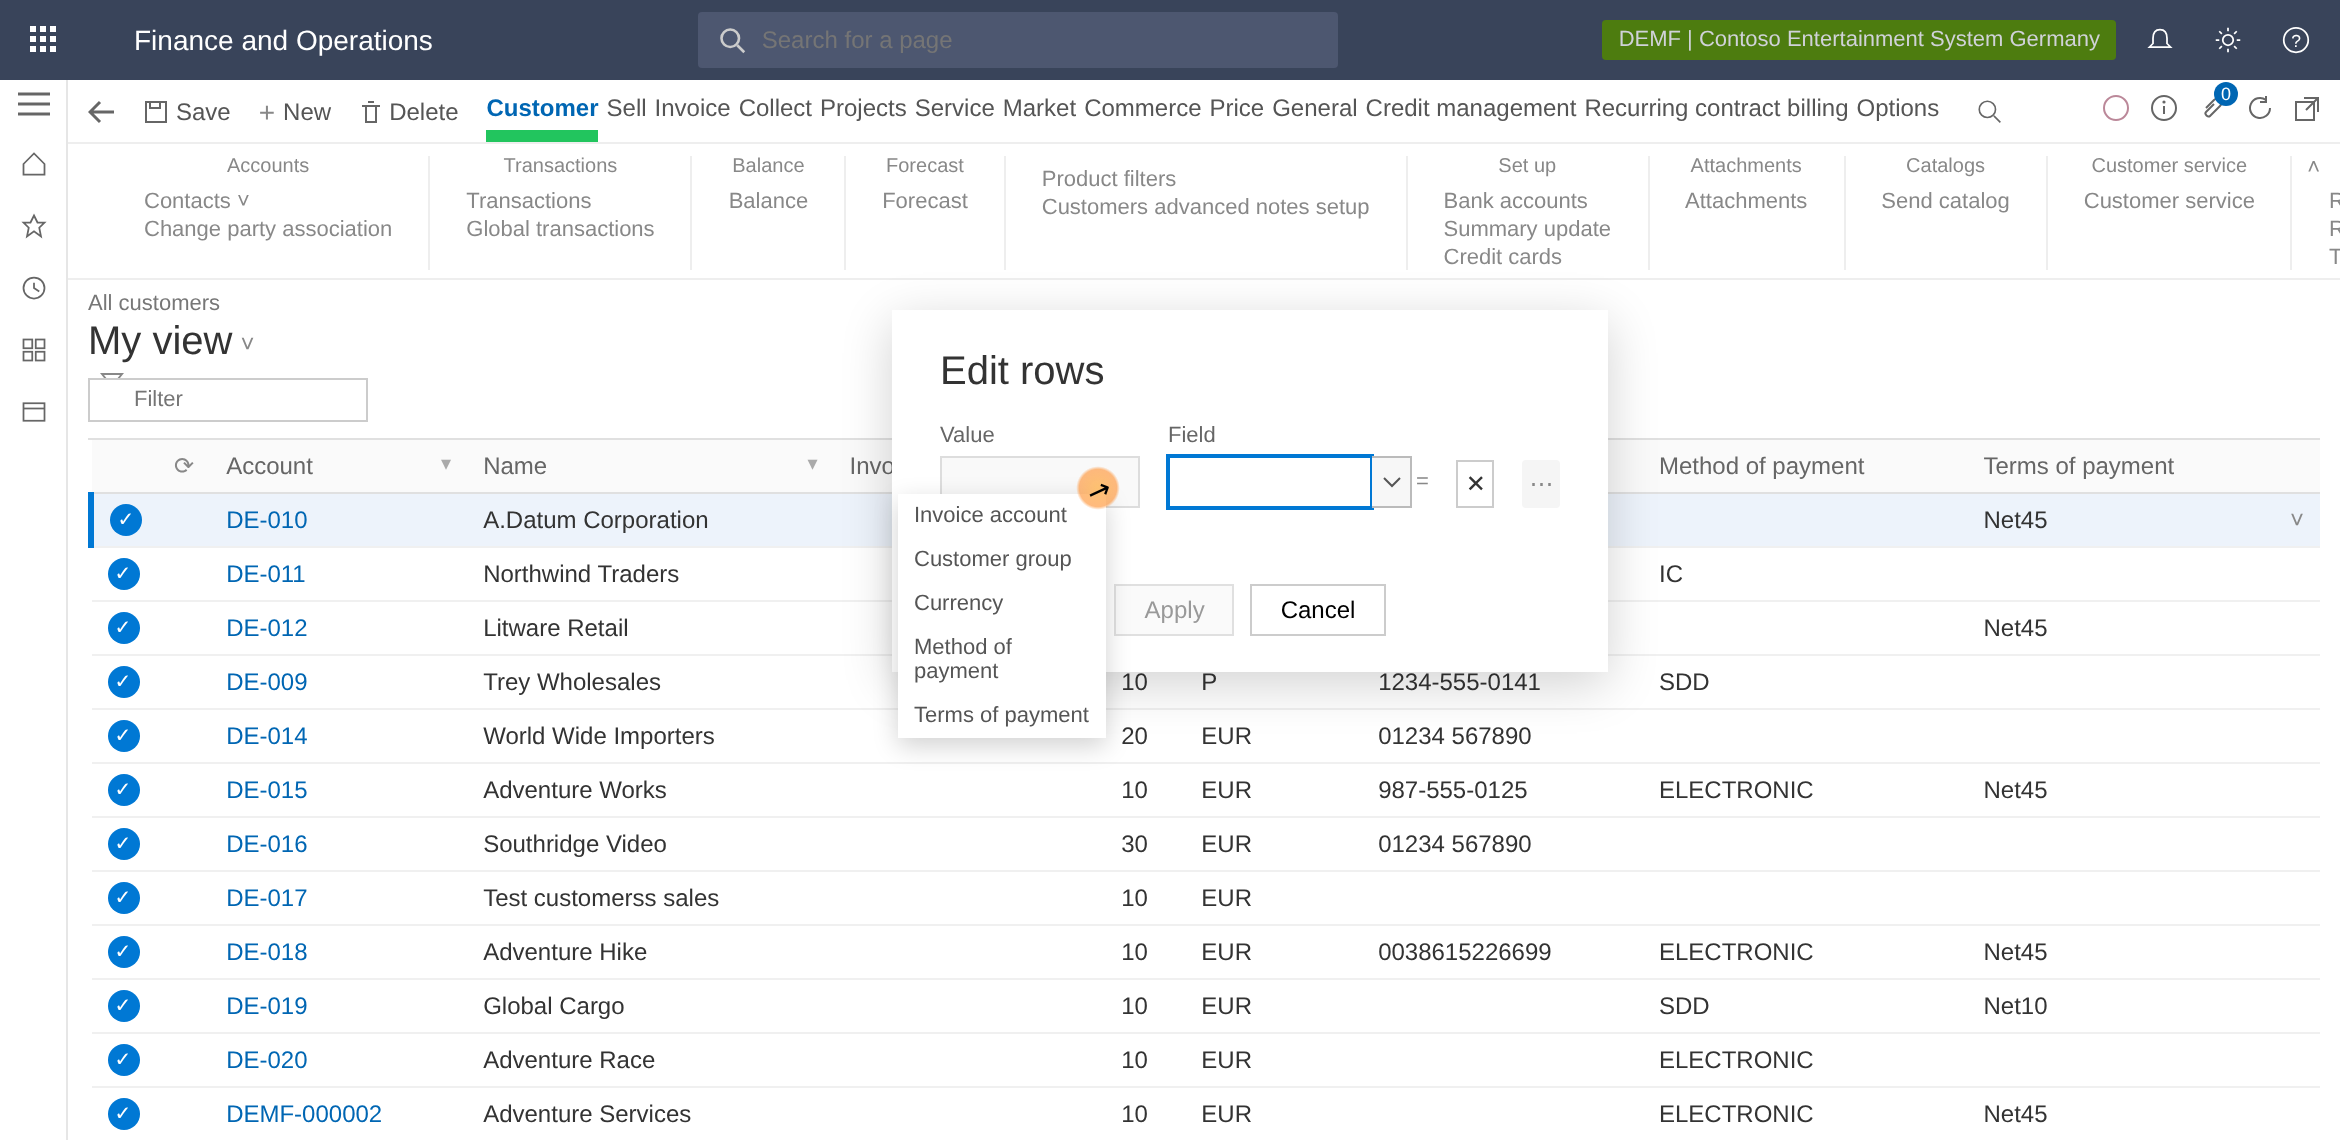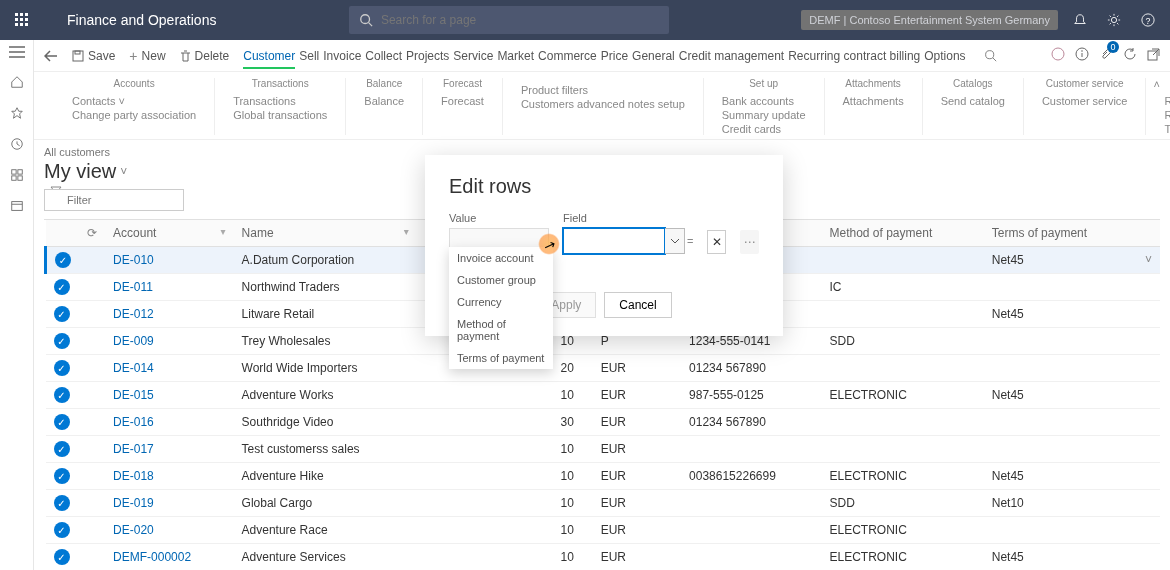--- a/index.html
+++ b/index.html
@@ -6,33 +6,33 @@
 body { background: #fff; font-size: 12px; color: #333; overflow: hidden; width: 1170px; height: 570px; position: relative; }
 
 
 .top-header { height: 40px; background: #39445a; display: flex; align-items: center; padding: 0 10px; color: #fff; gap: 23px; }
 .app-grid { width: 24px; display: flex; justify-content: center; }
 .app-title { margin-left: 10px; font-size: 14px; font-weight: 400; }
 .search-wrap { margin-left: auto; margin-right: auto; width: 320px; height: 28px; background: #4d5770; border-radius: 2px; display: flex; align-items: center; padding: 0 10px; color: #ccc; }
 .search-wrap svg { margin-right: 8px; }
 .search-wrap input { background: transparent; border: none; outline: none; color: #ccc; font-size: 12px; width: 100%; }
 .header-right { display: flex; align-items: center; gap: 10px; }
-.env-badge { background: #737373; padding: 4px 8px; font-size: 11px; border-radius: 2px; color: #d0d2d8; }
+.env-badge { background: #4d7c0f; padding: 4px 8px; font-size: 11px; border-radius: 2px; color: #d0d2d8; }
 .hicon { width: 24px; display: flex; justify-content: center; cursor: pointer; }
 
 
 .left-rail { position: absolute; left: 0; top: 40px; bottom: 0; width: 34px; border-right: 1px solid #e6e6e6; display: flex; flex-direction: column; align-items: center; padding-top: 6px; gap: 14px; color: #555; }
 
 
 .main { position: absolute; left: 34px; right: 0; top: 40px; bottom: 0; display: flex; flex-direction: column; }
 
 
 .action-bar { height: 32px; display: flex; align-items: center; padding: 0 10px; gap: 14px; border-bottom: 1px solid #eee; font-size: 12px; color: #555; }
 .action-bar .ab-item { display: inline-flex; align-items: center; gap: 4px; cursor: pointer; }
-.action-bar .ab-item.active { color: #0066b3; border-bottom: 2px solid #22c55e; padding-bottom: 4px; margin-bottom: -6px; }
+.action-bar .ab-item.active { color: #0066b3; border-bottom: 6px solid #22c55e; padding-bottom: 4px; margin-bottom: -6px; font-weight: bold; }
 .action-bar .right { margin-left: auto; display: flex; gap: 10px; align-items: center; }
 .badge0 { position: relative; }
 .badge0::after { content: "0"; position: absolute; top: -6px; right: -6px; background: #0066b3; color: #fff; font-size: 9px; width: 12px; height: 12px; border-radius: 50%; display: flex; align-items: center; justify-content: center; }
 
 
 .ribbon { display: flex; padding: 6px 20px 4px; gap: 0; border-bottom: 1px solid #eee; font-size: 11px; color: #888; position: relative; }
 .ribbon-group { padding: 0 18px; border-right: 1px solid #eee; }
 .ribbon-group:last-child { border-right: none; }
 .rg-title { text-align: center; font-size: 10px; color: #888; margin-bottom: 6px; }
 .rg-items { display: flex; flex-direction: column; gap: 2px; }
@@ -57,21 +57,21 @@
 .sel-circle { width: 16px; height: 16px; border-radius: 50%; background: #0078d4; display: inline-flex; align-items: center; justify-content: center; color: #fff; font-size: 10px; }
 .col-state { width: 26px; text-align:center; }
 .refresh-icon { color: #888; }
 tr.selected { background: #edf3fb; }
 tr.selected td:first-child { border-left: 3px solid #0078d4; }
 .link { color: #0066b3; cursor: pointer; }
 .chev-cell { text-align: right; color: #888; width: 24px; }
 .funnel { float: right; color: #aaa; font-size: 10px; }
 
 
-.modal { position: absolute; left: 425px; top: 155px; width: 358px; background: #fff; box-shadow: 0 6px 24px rgba(0,0,0,0.18); padding: 20px 24px 18px; z-index: 50; }
+.modal { position: absolute; left: 446px; top: 155px; width: 358px; background: #fff; box-shadow: 0 6px 24px rgba(0,0,0,0.18); padding: 20px 24px 18px; z-index: 50; }
 .modal h2 { font-size: 20px; font-weight: 400; margin-bottom: 14px; }
 .modal .fields { display: flex; gap: 14px; align-items: flex-start; }
 .modal .fcol { display: flex; flex-direction: column; }
 .modal label { font-size: 11px; color: #666; margin-bottom: 4px; }
 .modal .field-input-wrap { display:flex; align-items:center; }
 .modal input.combo { width: 102px; height: 26px; border: 1px solid #bbb; padding: 0 6px; outline: 2px solid #0078d4; outline-offset: -1px; }
 .modal .combo-btn { width: 20px; height: 26px; border: 1px solid #bbb; border-left: none; background: #f7f7f7; display: flex; align-items: center; justify-content: center; cursor: pointer; }
 .modal input.value { width: 100px; height: 26px; border: 1px solid #ddd; background: #f9f9f9; padding: 0 6px; }
 .modal .x-btn { width: 24px; height: 24px; border: 1px solid #ccc; display: flex; align-items: center; justify-content: center; cursor: pointer; margin-top: 18px; }
 .modal .more-btn { width: 24px; height: 24px; display: flex; align-items: center; justify-content: center; cursor: pointer; margin-top: 18px; color: #888; background:#f5f5f5; border-radius:2px; }

